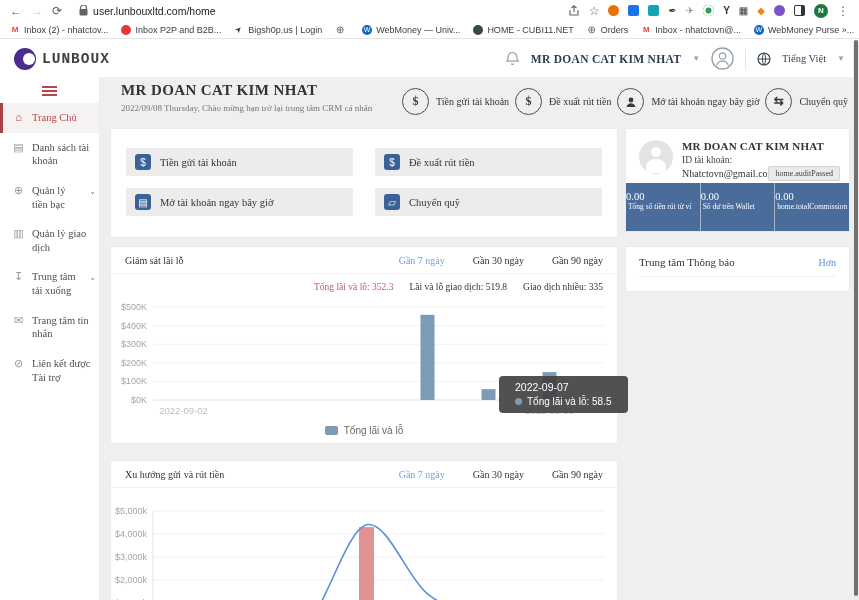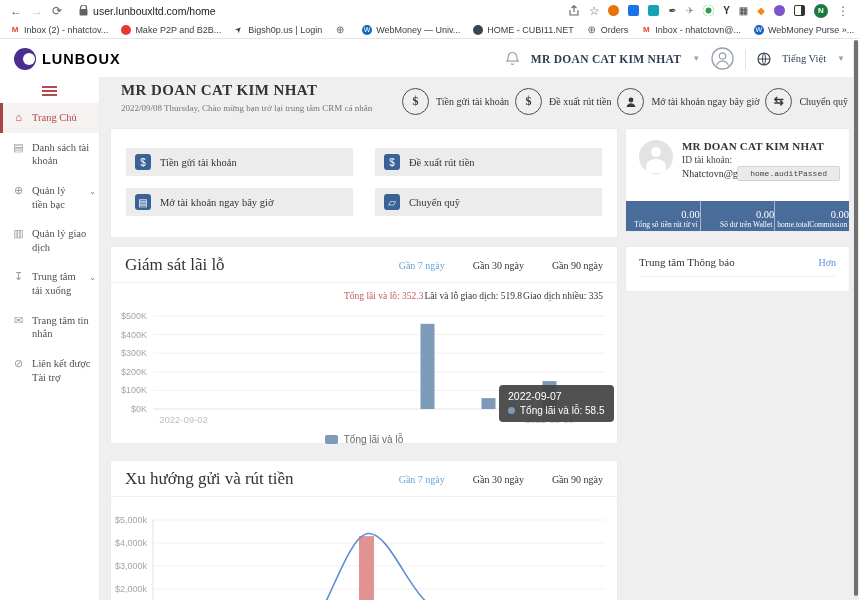--- a/index.html
+++ b/index.html
@@ -17,21 +17,21 @@
   .x-glyph{font-size:10px;line-height:1;}
   .x-avatar{width:14px;height:14px;border-radius:50%;background:#1d7a3e;color:#fff;font-size:8px;font-weight:bold;display:flex;align-items:center;justify-content:center;}
   .bm{height:17px;display:flex;align-items:center;gap:13px;padding:0 10px;background:#fff;border-bottom:1px solid #e3e5e8;font-size:9px;color:#3c4043;white-space:nowrap;overflow:hidden;}
   .bm-item{display:flex;align-items:center;gap:4px;flex:none;}
   .fav{width:10px;height:10px;border-radius:50%;display:inline-flex;align-items:center;justify-content:center;font-size:8px;line-height:1;flex:none;}
   
   .apphead{height:39px;background:#fff;display:flex;align-items:center;padding:0 14px;border-bottom:1px solid #f0f0f0;}
   .logo{display:flex;align-items:center;gap:6px;}
   .logo-mark{position:relative;width:22px;height:22px;border-radius:50%;background:#4a2d8f;overflow:hidden;}
   .logo-mark::after{content:"";position:absolute;left:9px;top:5px;width:12px;height:12px;border-radius:50%;background:#fff;}
-  .logo-text{font-family:Liberation Sans, sans-serif;font-weight:bold;font-size:14.5px;letter-spacing:1px;color:#000000;}
+  .logo-text{font-family:Liberation Mono, monospace;font-weight:bold;font-size:14.5px;letter-spacing:1px;color:#404040;}
   .hdr-right{margin-left:auto;display:flex;align-items:center;gap:11px;}
   .hdr-name{font-size:11.5px;font-weight:bold;color:#2e3d55;letter-spacing:.3px;}
   .chev-sm{color:#9aa3ad;font-size:8px;}
   .hdr-div{width:1px;height:20px;background:#e2e2e2;}
   .hdr-lang{font-size:10.5px;color:#35465a;}
   
   .sidebar{position:absolute;top:77px;left:0;width:100px;bottom:0;background:#fff;border-right:1px solid #ededed;box-sizing:border-box;}
   .burger{padding:9px 0 7px;display:flex;flex-direction:column;align-items:center;gap:2px;cursor:pointer;}
   .burger i{display:block;width:15px;height:2px;background:#b5494a;}
   .sitem{display:flex;gap:7px;padding:8px 3px 8px 12px;font-size:10.5px;color:#4f4f4f;line-height:1.3;align-items:flex-start;position:relative;}
@@ -51,45 +51,45 @@
   
   #card-recent{left:110px;top:128px;width:508px;height:110px;padding:10px 15px;}
   .recent-title{font-size:10.5px;color:#555;}
   .recent-grid{display:grid;grid-template-columns:1fr 1fr;gap:12px 22px;margin-top:9px;}
   .rbtn{height:28px;background:#ececec;display:flex;align-items:center;padding:0 9px;gap:9px;font-size:10.5px;color:#333;cursor:pointer;}
   .rbtn-ic{width:16px;height:16px;background:#3a6296;border-radius:3px;color:#fff;font-size:10px;display:flex;align-items:center;justify-content:center;font-family:"Liberation Sans",sans-serif;flex:none;}
   
   #card-profit{left:110px;top:246px;width:508px;height:198px;}
   #card-trend{left:110px;top:460px;width:508px;height:170px;}
   .chead{display:flex;align-items:center;padding:8px 14px 7px;border-bottom:1px solid #f0f0f0;}
-  .ctitle{font-size:17px;color:#333;}
+  .ctitle{font-size:10px;color:#333;}
   .tabs{margin-left:auto;display:flex;gap:28px;font-size:10px;color:#333;}
   .tab{cursor:pointer;}
   .tab.active{color:#6aa5dc;}
-  .stats{display:flex;justify-content:flex-end;gap:1px;font-size:9.5px;color:#333;padding:8px 14px 0;}
+  .stats{display:flex;justify-content:flex-end;gap:16px;font-size:9.5px;color:#333;padding:8px 14px 0;}
   .stat-red{color:#c15b5b;}
   .chart-wrap{position:relative;}
   svg text{font-family:"Liberation Sans",sans-serif;}
   .legend{display:flex;align-items:center;justify-content:center;gap:6px;font-size:10px;color:#666;font-family:"Liberation Sans",sans-serif;margin-top:1px;}
   .lg-sq{width:13px;height:9px;border-radius:2px;background:#7d9ab8;}
-  .tip{position:absolute;left:388px;top:84px;background:rgba(66,66,66,.92);border-radius:4px;padding:5px 9px 6px;color:#fff;font-family:"Liberation Sans",sans-serif;pointer-events:none;}
+  .tip{position:absolute;left:388px;top:84px;background:rgba(66,66,66,.92);border-radius:4px;padding:5px 16px 6px;color:#fff;font-family:"Liberation Sans",sans-serif;pointer-events:none;}
   .tip-date{font-size:10.5px;}
   .tip-row{display:flex;align-items:center;gap:5px;font-size:10px;margin-top:3px;white-space:nowrap;}
   .tip-dot{width:7px;height:7px;border-radius:50%;background:#7d9ab8;flex:none;}
   
   #card-user{left:625px;top:128px;width:225px;height:104px;}
   .u-top{position:relative;padding:11px 10px 0 13px;display:flex;gap:9px;}
   .u-avatar{width:34px;height:34px;border-radius:50%;background:#e3e3e3;position:relative;overflow:hidden;flex:none;}
   .u-avatar::before{content:"";position:absolute;left:12px;top:7px;width:10px;height:10px;border-radius:50%;background:#fff;}
   .u-avatar::after{content:"";position:absolute;left:7px;top:19px;width:20px;height:14px;border-radius:50% 50% 0 0;background:#fff;}
   .u-name{font-size:11px;font-weight:bold;color:#333;letter-spacing:.2px;}
   .u-id{font-size:9.5px;color:#444;margin-top:3px;}
   .u-mail{font-size:10px;color:#333;margin-top:3px;}
-  .u-badge{position:absolute;right:9px;top:37px;background:#eaeaea;border:1px solid #d2d2d2;border-radius:2px;font-size:8px;color:#444;padding:2px 12px;font-family:Liberation Mono, monospace;cursor:pointer;margin-left:28px;}
-  .bluebar{position:absolute;left:0;right:0;bottom:0;height:30px;background:#4a6c9a;display:flex;color:#fff;text-align:right;}
+  .u-badge{position:absolute;right:9px;top:37px;background:#eaeaea;border:1px solid #d2d2d2;border-radius:2px;font-size:8px;color:#444;padding:2px 6px;font-family:Liberation Serif, serif;cursor:pointer;margin-left:28px;}
+  .bluebar{position:absolute;left:0;right:0;bottom:0;height:48px;background:#4a6c9a;display:flex;color:#fff;text-align:left;}
   .bcol{flex:1;padding-top:8px;overflow:hidden;}
   .bcol + .bcol{border-left:1px solid rgba(255,255,255,.5);}
   .bval{font-size:10.5px;}
   .blab{font-size:7.5px;white-space:nowrap;padding:0 2px;}
   #card-notice{left:625px;top:246px;width:225px;height:46px;padding:9px 13px;}
   .n-row{display:flex;align-items:center;border-bottom:1px solid #f0f0f0;padding-bottom:8px;}
   .n-title{font-size:11px;color:#333;}
   .n-more{margin-left:auto;font-size:10px;color:#5b8fd9;cursor:pointer;}
   
   .scrollbar{position:absolute;right:0;top:40px;width:6px;height:560px;background:#ededed;}
@@ -133,21 +133,21 @@
     </span>
   </div>
 
   <div class="chrome bm">
     <span class="bm-item">
         <span class="fav" style="color:#ea4335;font-weight:bold">M</span>
         <span>Inbox (2) - nhatctov...</span>
       </span>
     <span class="bm-item">
         <span class="fav" style="background:#e53935"></span>
-        <span>Make P2P and B2B...</span>
+        <span>Inbox P2P and B2B...</span>
       </span>
     <span class="bm-item">
         <span class="fav" style="color:#444;transform:rotate(-45deg)">➤</span>
         <span>Bigsh0p.us | Login</span>
       </span>
     <span class="bm-item">
         <span class="fav" style="color:#5f6368;font-size:10px">⊕</span>
         <span></span>
       </span>
     <span class="bm-item">

